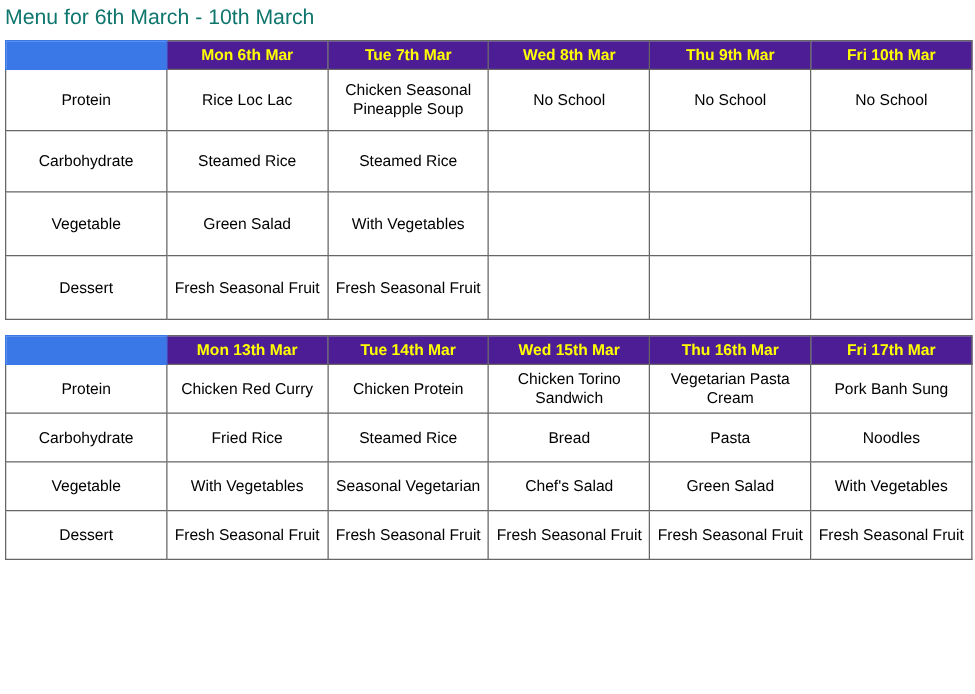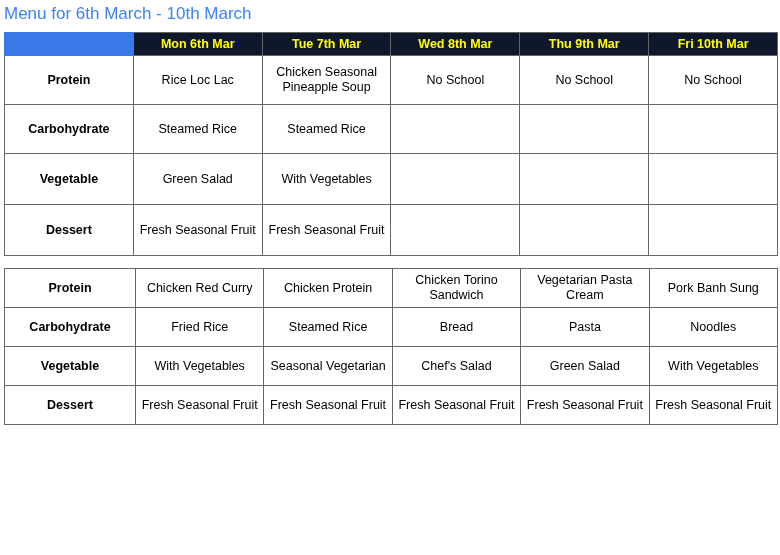--- a/index.html
+++ b/index.html
@@ -15,54 +15,54 @@
     overflow: hidden;
   }
   .page {
     width: 780px;
     box-sizing: border-box;
     padding: 0 2px;
   }
   .section-title {
     font-size: 17px;
     font-weight: 400;
-    color: #3b82f6;
+    color: #0f766e;
     margin: 4px 0 8px 2px;
     line-height: 20px;
   }
   table.menu {
     border-collapse: collapse;
     width: 774px;
     margin-left: 2px;
     table-layout: fixed;
   }
   table.menu td, table.menu th {
     border: 1px solid #666666;
     padding: 0;
     vertical-align: middle;
     text-align: center;
     font-size: 12.5px;
     line-height: 15px;
   }
   .hdr-row th {
-    background: #0f172a;
+    background: #4c1d95;
     color: #ffff00;
     font-weight: bold;
     font-size: 12.5px;
     height: 22px;
     padding: 2px 0;
     border: 1px solid #3b78e7;
   }
   .hdr-row th.corner {
     background: #3b78e7;
     border: 1px solid #3b78e7;
   }
   .rowlabel {
     text-align: left;
-    font-weight: bold;
+    font-weight: normal;
     font-size: 12.5px;
     padding-left: 7px;
     width: 130px;
     margin-top: 21px;
   }
   .cell {
     padding: 4px 3px;
   }
   
   .t1 .rowlabel, .t1 .cell { height: 50px; }
@@ -128,20 +128,28 @@
       <td class="cell empty"></td>
     </tr>
   </tbody>
     </table>
 
   <div class="spacer"></div>
 
 
   <table class="menu t2">
     <tbody>
+        <tr class="hdr-row">
+      <th class="corner"></th>
+      <th>Mon 13th Mar</th>
+      <th>Tue 14th Mar</th>
+      <th>Wed 15th Mar</th>
+      <th>Thu 16th Mar</th>
+      <th>Fri 17th Mar</th>
+    </tr>
     <tr>
       <td class="rowlabel">Protein</td>
       <td class="cell">Chicken Red Curry</td>
       <td class="cell">Chicken Protein</td>
       <td class="cell">Chicken Torino Sandwich</td>
       <td class="cell">Vegetarian Pasta Cream</td>
       <td class="cell">Pork Banh Sung</td>
     </tr>
     <tr>
       <td class="rowlabel">Carbohydrate</td>

